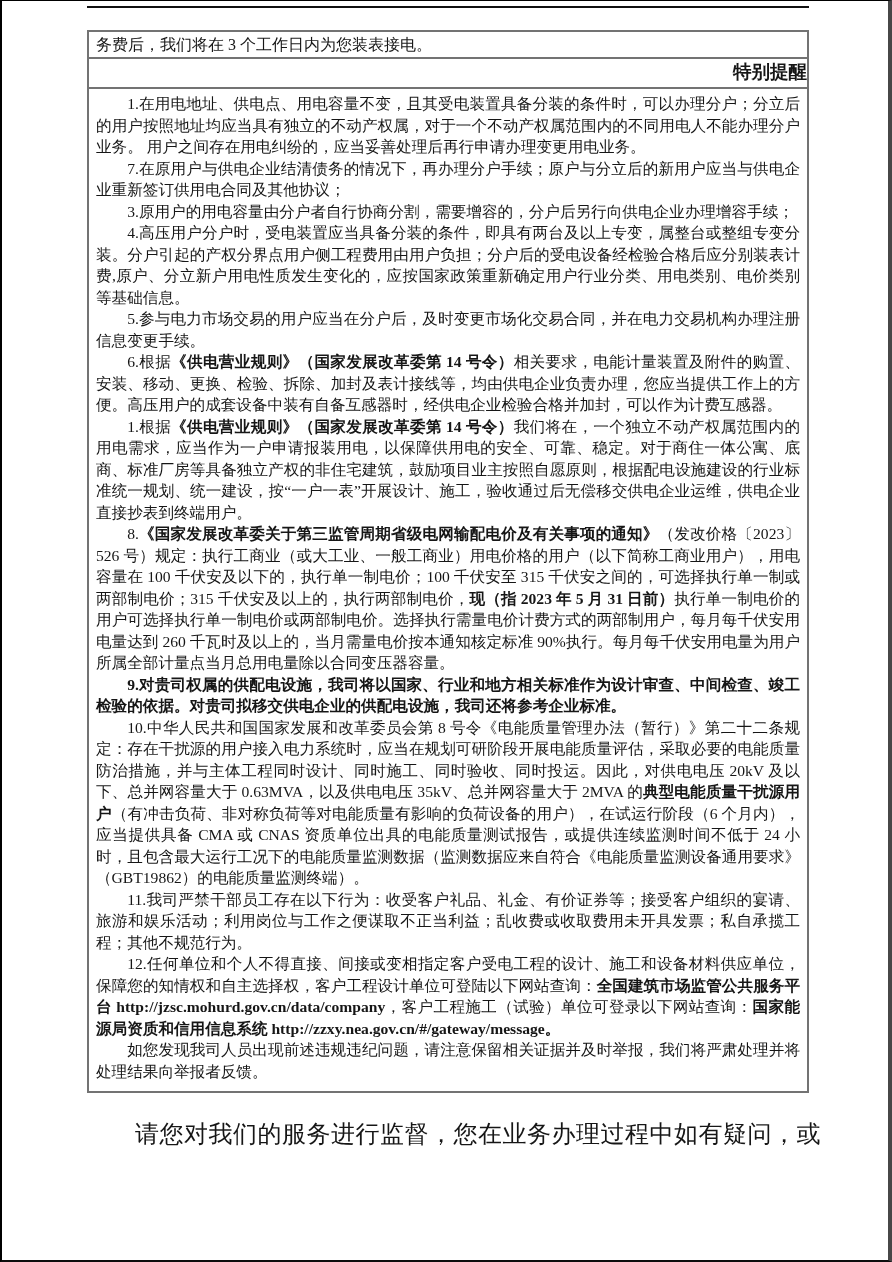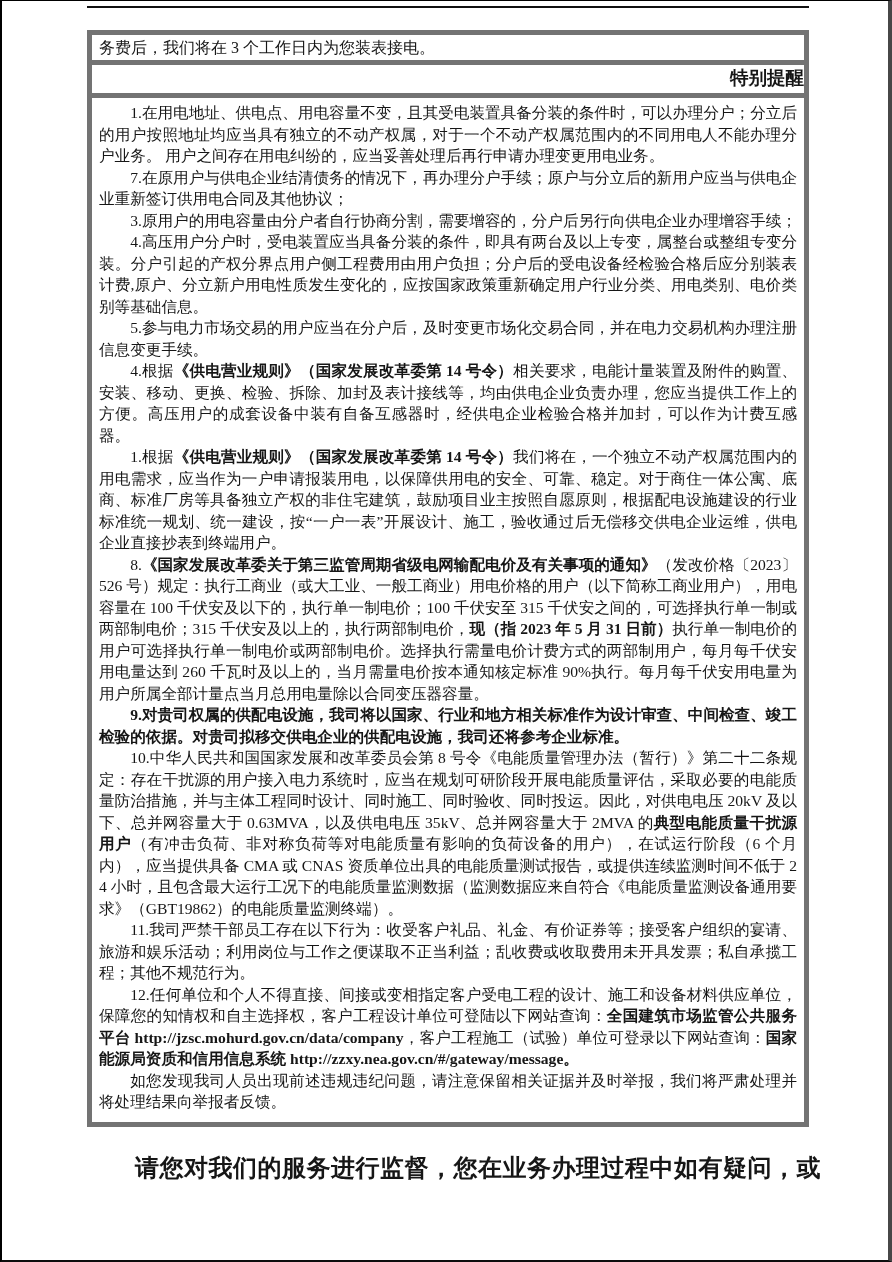--- a/index.html
+++ b/index.html
@@ -31,21 +31,21 @@
     height:2px;
     background:#111111;
   }
   table.notice-table {
     margin-top:22px;
     width:722px;
     border-collapse:collapse;
     table-layout:fixed;
   }
   table.notice-table, table.notice-table td {
-    border:5px solid #737373;
+    border:2px solid #737373;
   }
   td.intro-cell {
     padding:3px 7px 2px 7px;
     font-size:16px;
     line-height:20px;
   }
   td.title-cell {
     padding:2px 0 3px 0;
     text-align:right;
     font-weight:bold;
@@ -62,21 +62,21 @@
     font-size:15.6px;
     line-height:21.5px;
     text-align:justify;
     word-break:break-all;
   }
   p.para .b { font-weight:bold;font-family:Liberation Serif, serif; }
   .footer-text {
     margin-top:25px;
     width:722px;
     font-size:24px;
-    font-weight:bold;
+    font-weight:normal;
     text-indent:2em;
     letter-spacing:0.5px;
     line-height:32px;
     white-space:nowrap;
   }
 </style>
 </head>
 <body>
 
 <div class="sheet">
@@ -92,21 +92,21 @@
       <tr>
         <td class="title-cell">特别提醒</td>
       </tr>
       <tr>
         <td class="body-cell">
             <p class="para"><span>1.在用电地址、供电点、用电容量不变，且其受电装置具备分装的条件时，可以办理分户；分立后的用户按照地址均应当具有独立的不动产权属，对于一个不动产权属范围内的不同用电人不能办理分户业务。 用户之间存在用电纠纷的，应当妥善处理后再行申请办理变更用电业务。</span></p>
             <p class="para"><span>7.在原用户与供电企业结清债务的情况下，再办理分户手续；原户与分立后的新用户应当与供电企业重新签订供用电合同及其他协议；</span></p>
             <p class="para"><span>3.原用户的用电容量由分户者自行协商分割，需要增容的，分户后另行向供电企业办理增容手续；</span></p>
             <p class="para"><span>4.高压用户分户时，受电装置应当具备分装的条件，即具有两台及以上专变，属整台或整组专变分装。分户引起的产权分界点用户侧工程费用由用户负担；分户后的受电设备经检验合格后应分别装表计费,原户、分立新户用电性质发生变化的，应按国家政策重新确定用户行业分类、用电类别、电价类别等基础信息。</span></p>
             <p class="para"><span>5.参与电力市场交易的用户应当在分户后，及时变更市场化交易合同，并在电力交易机构办理注册信息变更手续。</span></p>
-            <p class="para"><span>4.根据</span><span class="b">《供电营业规则》（国家发展改革委第 14 号令）</span><span>相关要求，电能计量装置及附件的购置、安装、移动、更换、检验、拆除、加封及表计接线等，均由供电企业负责办理，您应当提供工作上的方便。高压用户的成套设备中装有自备互感器时，经供电企业检验合格并加封，可以作为计费互感器。</span></p>
+            <p class="para"><span>6.根据</span><span class="b">《供电营业规则》（国家发展改革委第 14 号令）</span><span>相关要求，电能计量装置及附件的购置、安装、移动、更换、检验、拆除、加封及表计接线等，均由供电企业负责办理，您应当提供工作上的方便。高压用户的成套设备中装有自备互感器时，经供电企业检验合格并加封，可以作为计费互感器。</span></p>
             <p class="para"><span>1.根据</span><span class="b">《供电营业规则》（国家发展改革委第 14 号令）</span><span>我们将在，一个独立不动产权属范围内的用电需求，应当作为一户申请报装用电，以保障供用电的安全、可靠、稳定。对于商住一体公寓、底商、标准厂房等具备独立产权的非住宅建筑，鼓励项目业主按照自愿原则，根据配电设施建设的行业标准统一规划、统一建设，按“一户一表”开展设计、施工，验收通过后无偿移交供电企业运维，供电企业直接抄表到终端用户。</span></p>
             <p class="para"><span>8.</span><span class="b">《国家发展改革委关于第三监管周期省级电网输配电价及有关事项的通知》</span><span>（发改价格〔2023〕526 号）规定：执行工商业（或大工业、一般工商业）用电价格的用户（以下简称工商业用户），用电容量在 100 千伏安及以下的，执行单一制电价；100 千伏安至 315 千伏安之间的，可选择执行单一制或两部制电价；315 千伏安及以上的，执行两部制电价，</span><span class="b">现（指 2023 年 5 月 31 日前）</span><span>执行单一制电价的用户可选择执行单一制电价或两部制电价。选择执行需量电价计费方式的两部制用户，每月每千伏安用电量达到 260 千瓦时及以上的，当月需量电价按本通知核定标准 90%执行。每月每千伏安用电量为用户所属全部计量点当月总用电量除以合同变压器容量。</span></p>
             <p class="para"><span class="b">9.对贵司权属的供配电设施，我司将以国家、行业和地方相关标准作为设计审查、中间检查、竣工检验的依据。对贵司拟移交供电企业的供配电设施，我司还将参考企业标准。</span></p>
             <p class="para"><span>10.中华人民共和国国家发展和改革委员会第 8 号令《电能质量管理办法（暂行）》第二十二条规定：存在干扰源的用户接入电力系统时，应当在规划可研阶段开展电能质量评估，采取必要的电能质量防治措施，并与主体工程同时设计、同时施工、同时验收、同时投运。因此，对供电电压 20kV 及以下、总并网容量大于 0.63MVA，以及供电电压 35kV、总并网容量大于 2MVA 的</span><span class="b">典型电能质量干扰源用户</span><span>（有冲击负荷、非对称负荷等对电能质量有影响的负荷设备的用户），在试运行阶段（6 个月内），应当提供具备 CMA 或 CNAS 资质单位出具的电能质量测试报告，或提供连续监测时间不低于 24 小时，且包含最大运行工况下的电能质量监测数据（监测数据应来自符合《电能质量监测设备通用要求》（GBT19862）的电能质量监测终端）。</span></p>
             <p class="para"><span>11.我司严禁干部员工存在以下行为：收受客户礼品、礼金、有价证券等；接受客户组织的宴请、旅游和娱乐活动；利用岗位与工作之便谋取不正当利益；乱收费或收取费用未开具发票；私自承揽工程；其他不规范行为。</span></p>
             <p class="para"><span>12.任何单位和个人不得直接、间接或变相指定客户受电工程的设计、施工和设备材料供应单位，保障您的知情权和自主选择权，客户工程设计单位可登陆以下网站查询：</span><span class="b">全国建筑市场监管公共服务平台 http://jzsc.mohurd.gov.cn/data/company</span><span>，客户工程施工（试验）单位可登录以下网站查询：</span><span class="b">国家能源局资质和信用信息系统 http://zzxy.nea.gov.cn/#/gateway/message。</span></p>
             <p class="para"><span>如您发现我司人员出现前述违规违纪问题，请注意保留相关证据并及时举报，我们将严肃处理并将处理结果向举报者反馈。</span></p>
           </td>
       </tr>
     </tbody>

